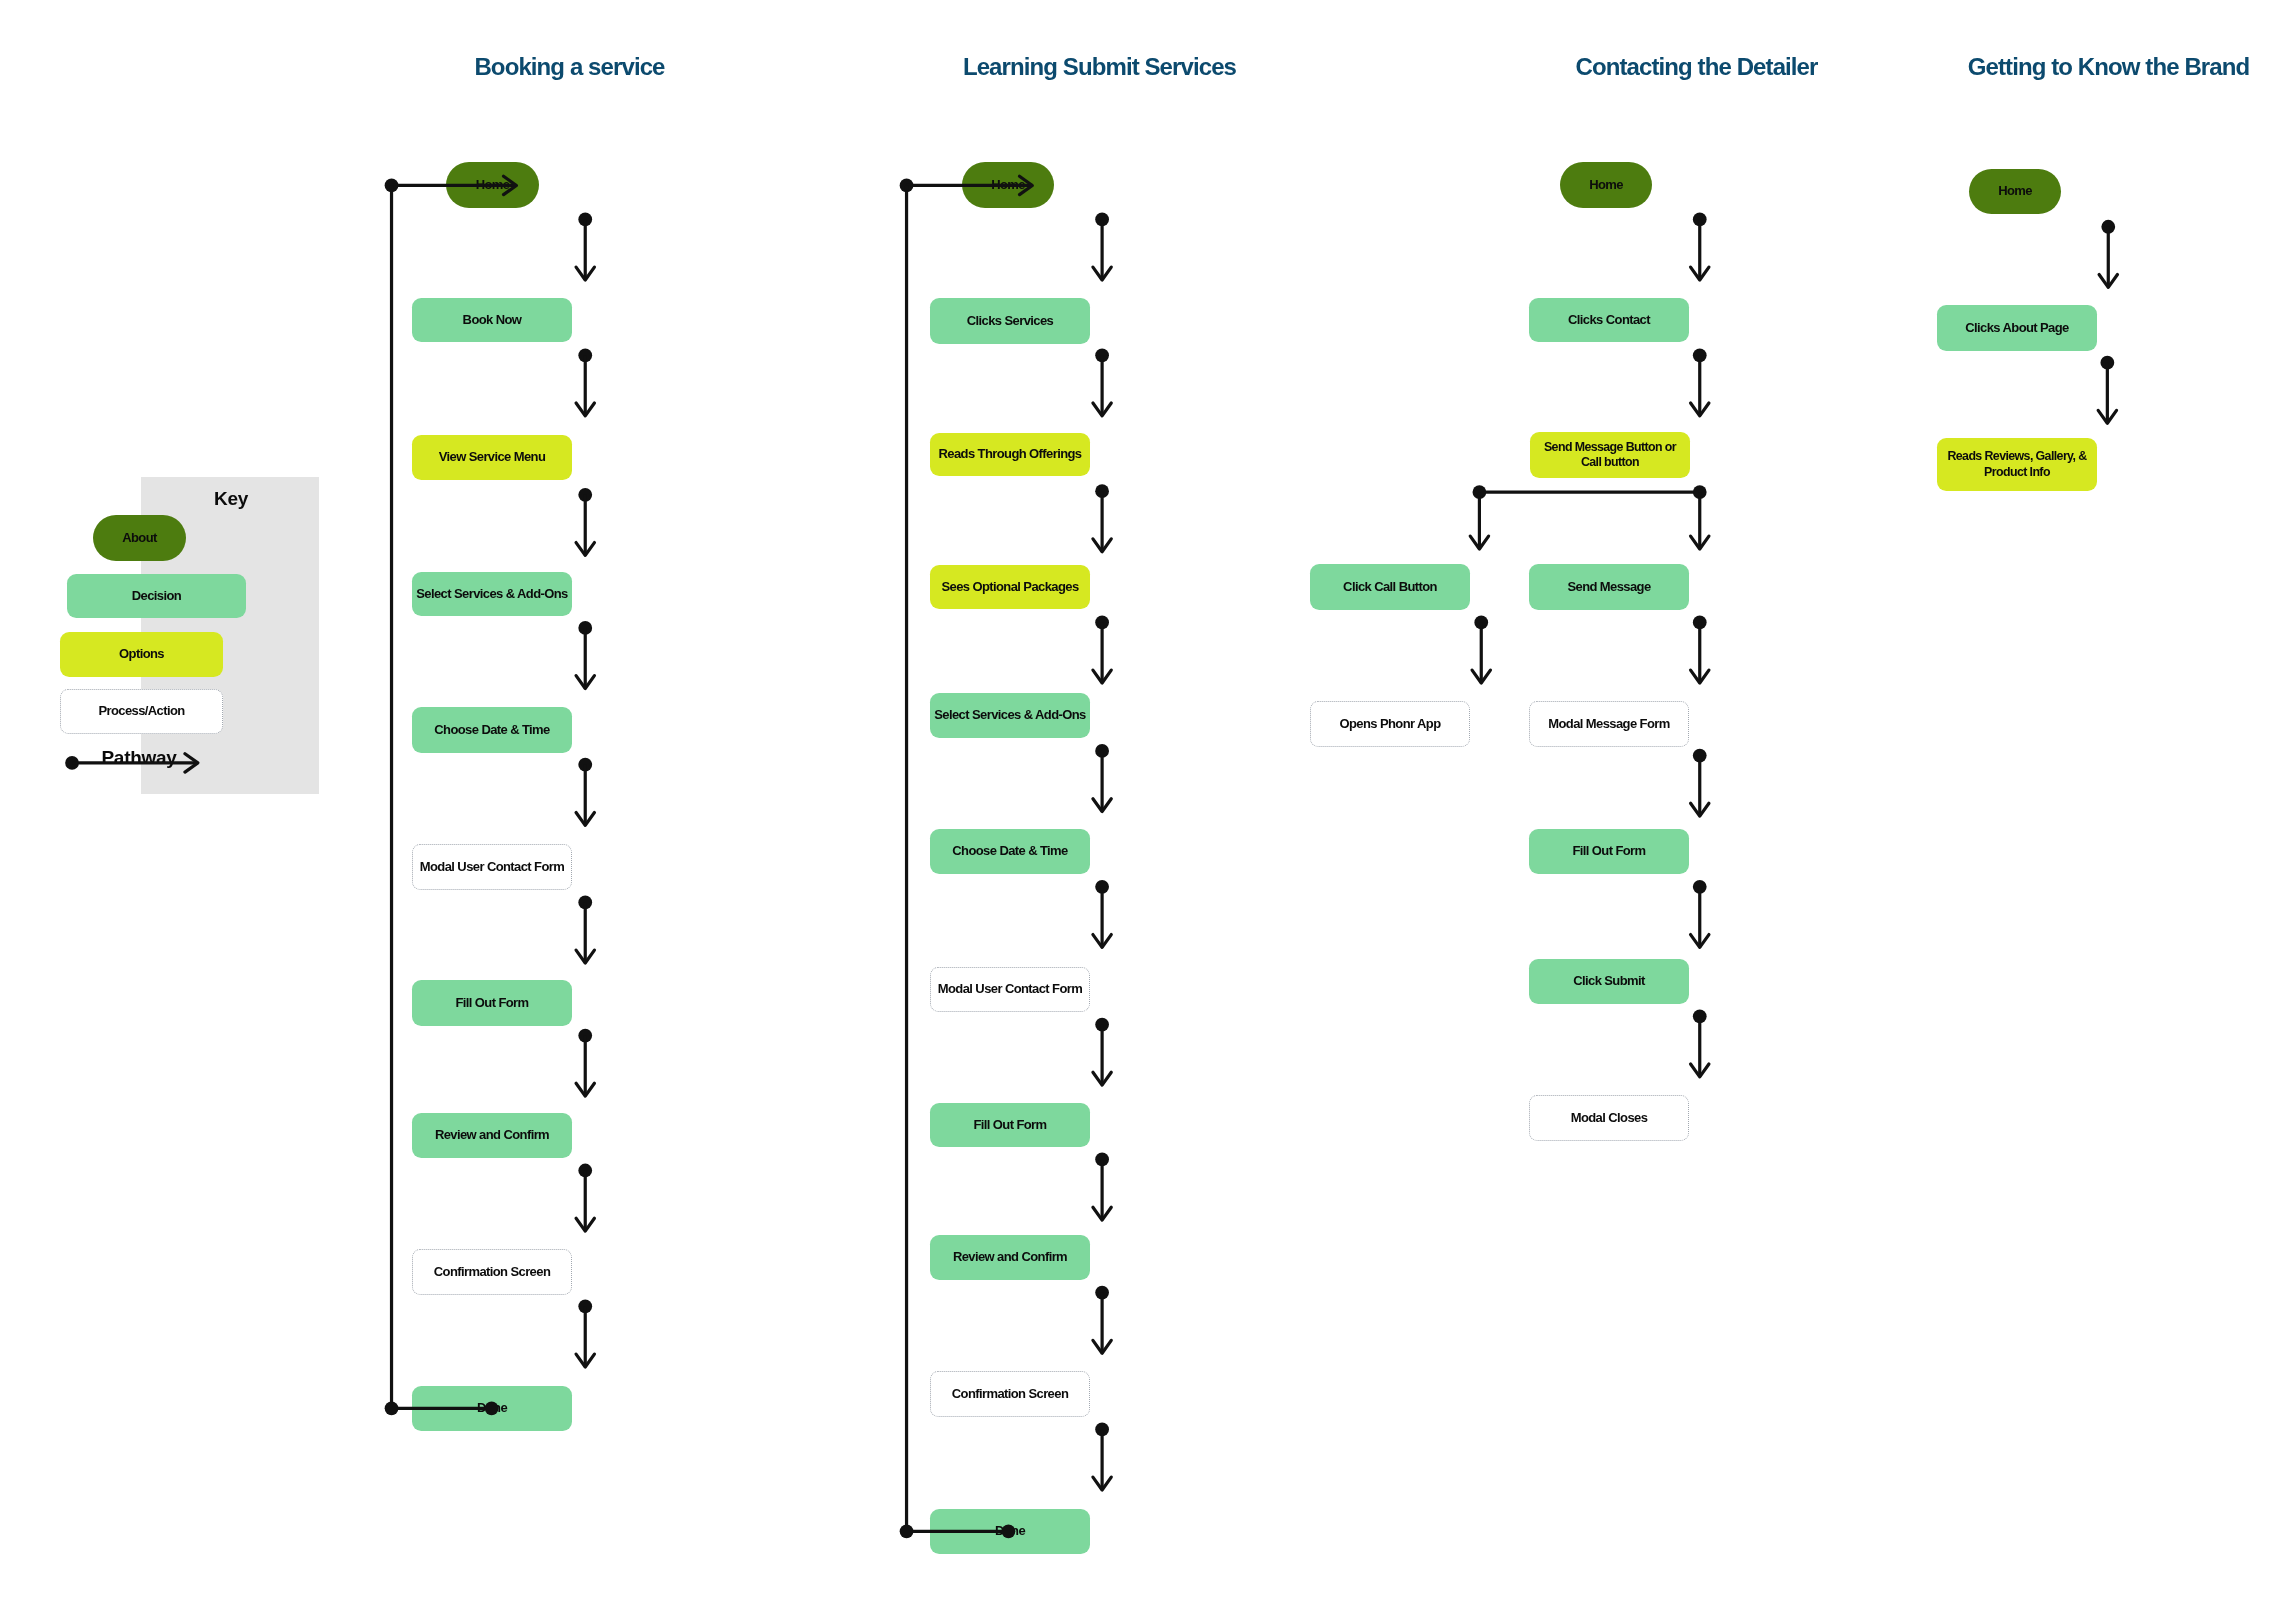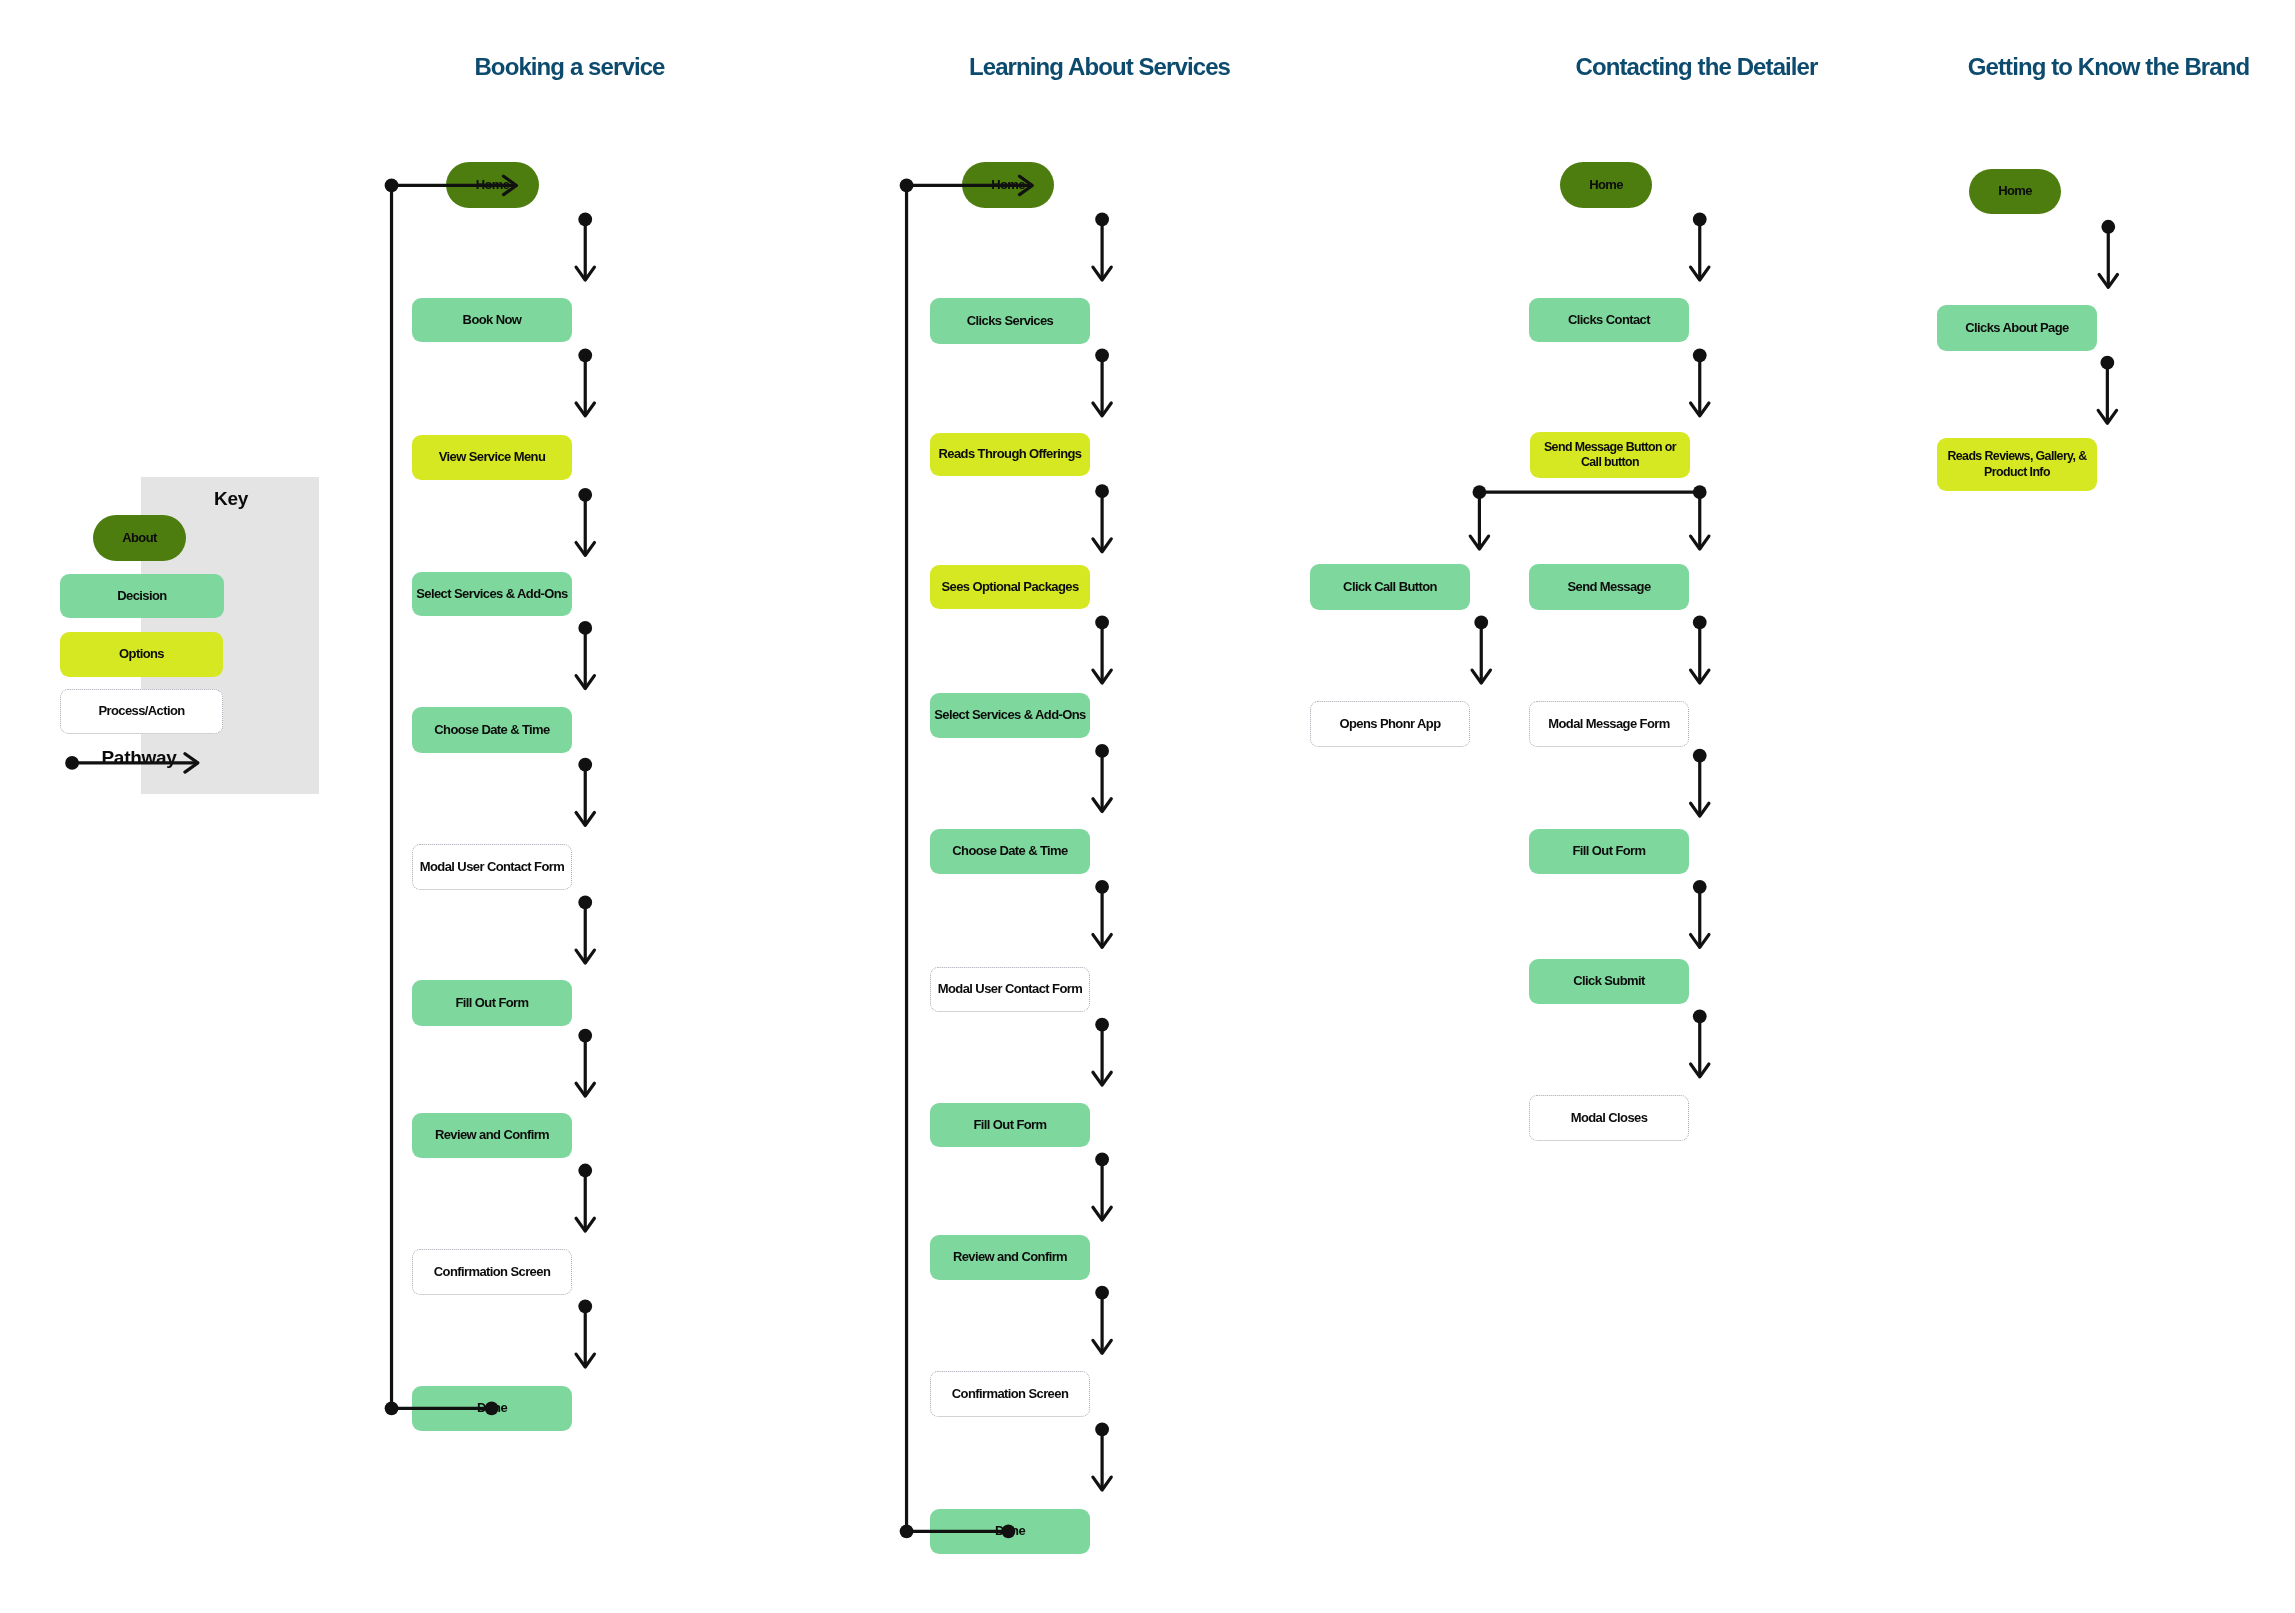--- a/index.html
+++ b/index.html
@@ -25,27 +25,27 @@
   .key-label{position:absolute;text-align:center;font-weight:bold;font-size:19px;letter-spacing:-0.3px;}
   #wires{position:absolute;left:0;top:0;pointer-events:none;}
 </style>
 </head>
 <body>
 
 <div class="key-panel" style="left:141px;top:477px;width:178px;height:317px"></div>
 <div class="key-label" style="left:139px;top:488px;width:184px">Key</div>
 
 <div class="node start" style="left:93px;top:515px;width:93px;height:46px">About</div>
-<div class="node decision" style="left:60px;top:574px;width:164px;height:44px">Decision</div>
+<div class="node decision" style="left:67px;top:574px;width:179px;height:44px">Decision</div>
 <div class="node options" style="left:60px;top:632px;width:163px;height:45px">Options</div>
 <div class="node process" style="left:60px;top:689px;width:163px;height:45px">Process/Action</div>
 <div class="key-label" style="left:70px;top:747px;width:138px">Pathway</div>
 
 <div class="col-title" style="left:340px;top:53px">Booking a service</div>
-<div class="col-title" style="left:870px;top:53px">Learning About Services</div>
+<div class="col-title" style="left:870px;top:53px">Learning Submit Services</div>
 <div class="col-title" style="left:1467px;top:53px">Contacting the Detailer</div>
 <div class="col-title" style="left:1879px;top:53px">Getting to Know the Brand</div>
 
 <div class="node start" style="left:446px;top:162px;width:93px;height:46px">Home</div>
 <div class="node decision" style="left:412px;top:298px;width:160px;height:44px">Book Now</div>
 <div class="node options" style="left:412px;top:435px;width:160px;height:45px">View Service Menu</div>
 <div class="node decision" style="left:412px;top:572px;width:160px;height:44px">Select Services &amp; Add-Ons</div>
 <div class="node decision" style="left:412px;top:707px;width:160px;height:46px">Choose Date &amp; Time</div>
 <div class="node process" style="left:412px;top:844px;width:160px;height:46px">Modal User Contact Form</div>
 <div class="node decision" style="left:412px;top:980px;width:160px;height:46px">Fill Out Form</div>

